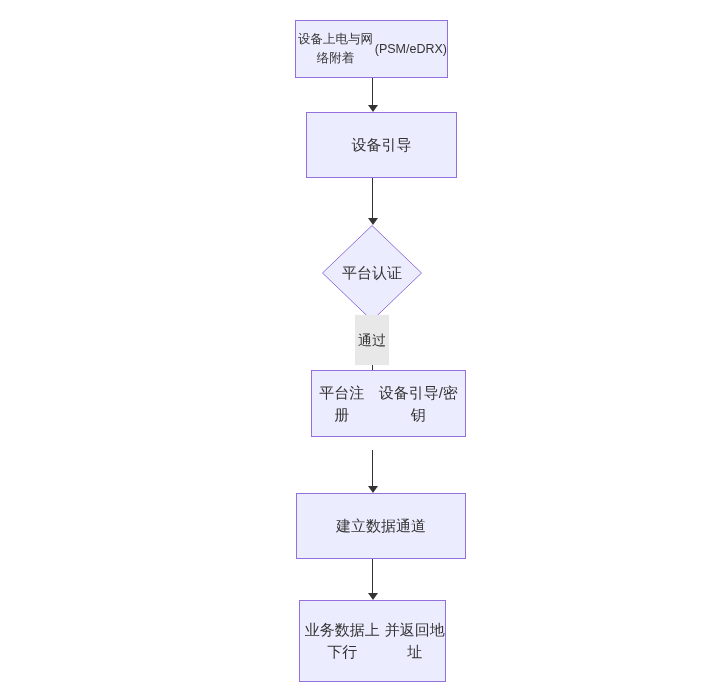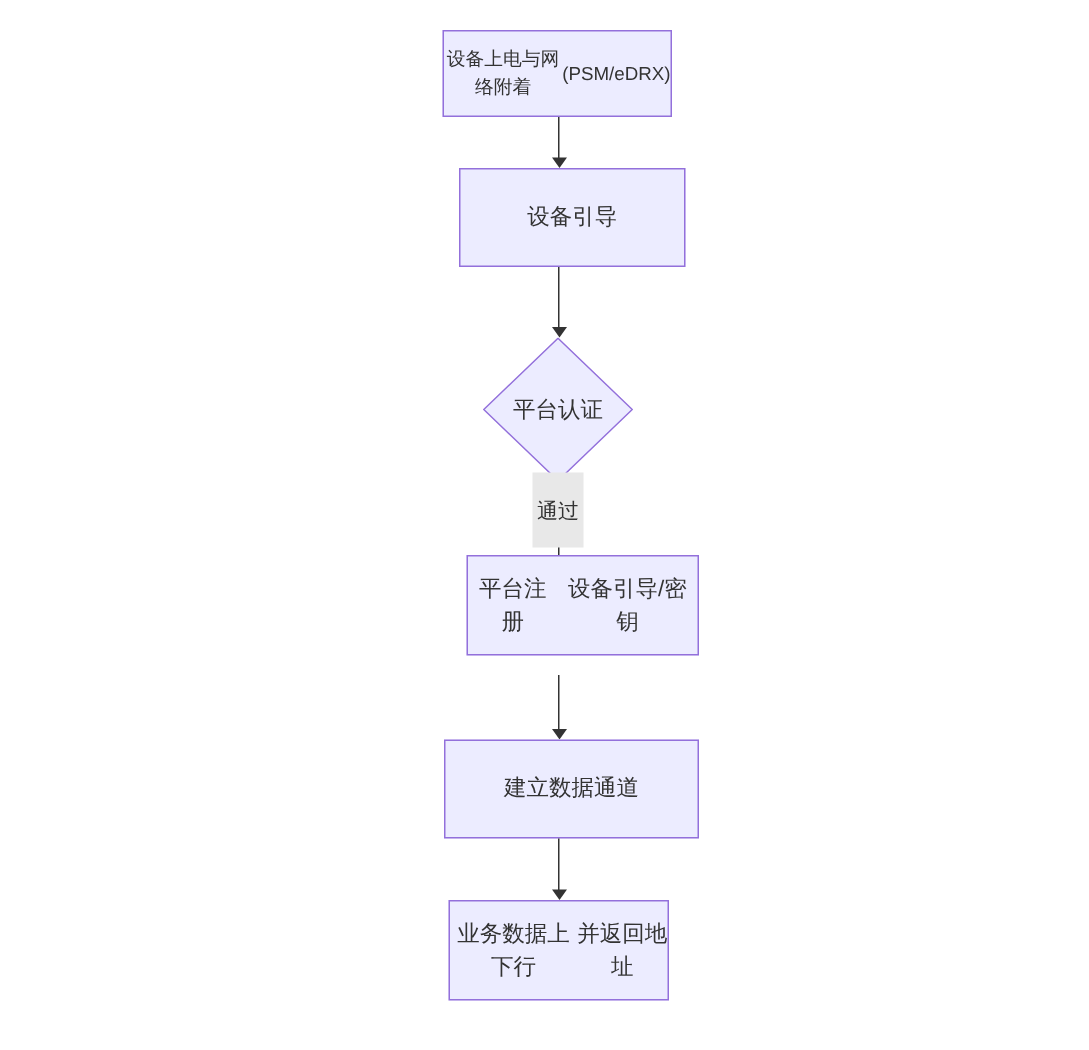--- a/index.html
+++ b/index.html
@@ -25,21 +25,21 @@
     font-size: 15px;
     line-height: 22px;
   }
   .node.small-text { font-size: 12.5px; line-height: 19px; }
 
   
   .node-power     { left: 295px; top: 20px;  width: 153px; height: 58px; }
   .node-bootstrap { left: 306px; top: 112px; width: 151px; height: 66px; gap: 39px; }
   .node-register  { left: 295px; top: 370px; width: 155px; height: 67px; margin-left: 16px; }
   .node-channel   { left: 296px; top: 493px; width: 170px; height: 66px; }
-  .node-business  { left: 299px; top: 600px; width: 147px; height: 67px; }
+  .node-business  { left: 299px; top: 600px; width: 147px; height: 82px; }
 
   
   .decision {
     position: absolute;
     left: 322px; top: 225px;
     width: 100px; height: 96px;
   }
   .decision svg { display: block; width: 100%; height: 100%; }
   .diamond-shape {
     fill: var(--node-fill, #ECECFF);

